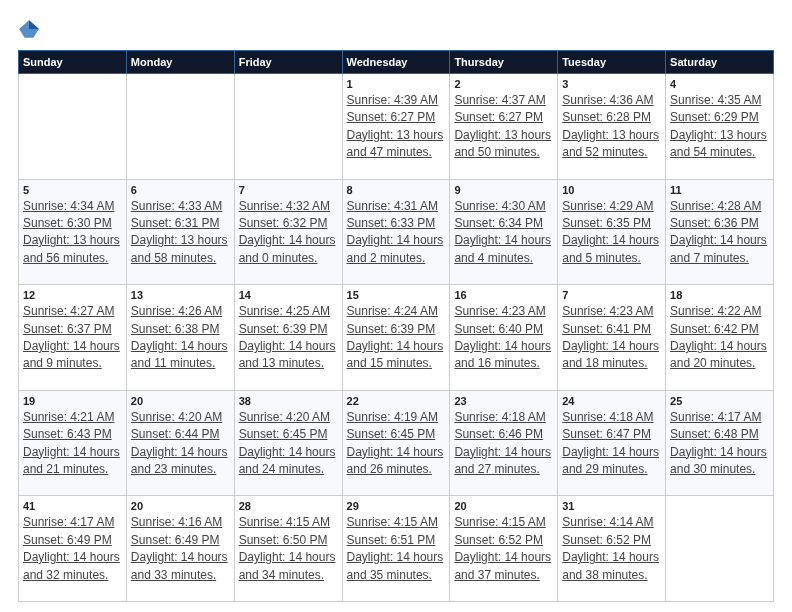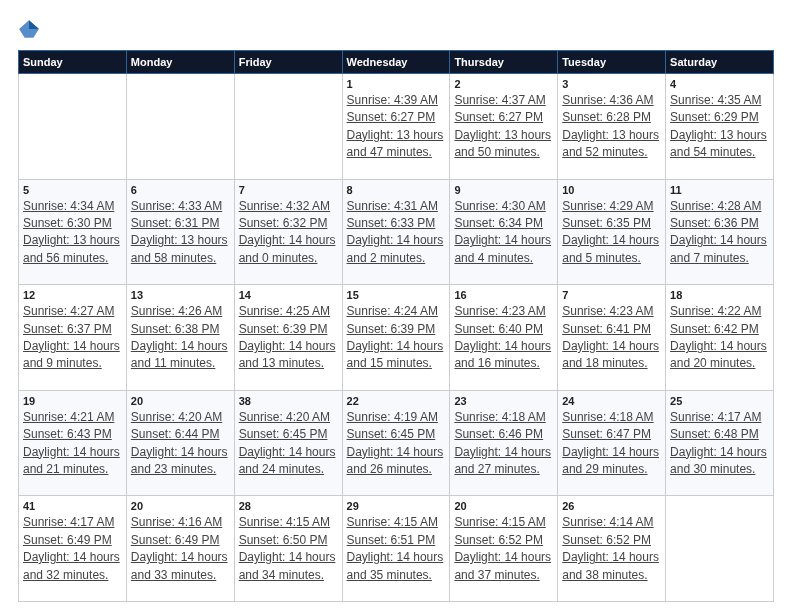--- a/index.html
+++ b/index.html
@@ -259,20 +259,20 @@
           </td>
           <td>
             <div class="day-number">29</div>
             <div class="day-info">Sunrise: 4:15 AM<br>Sunset: 6:51 PM<br>Daylight: 14 hours and 35 minutes.</div>
           </td>
           <td>
             <div class="day-number">20</div>
             <div class="day-info">Sunrise: 4:15 AM<br>Sunset: 6:52 PM<br>Daylight: 14 hours and 37 minutes.</div>
           </td>
           <td>
-            <div class="day-number">26</div>
+            <div class="day-number">31</div>
             <div class="day-info">Sunrise: 4:14 AM<br>Sunset: 6:52 PM<br>Daylight: 14 hours and 38 minutes.</div>
           </td>
           <td class="empty-cell"></td>
         </tr>
       </tbody>
   </table>
 </div>
 
 </body></html>

